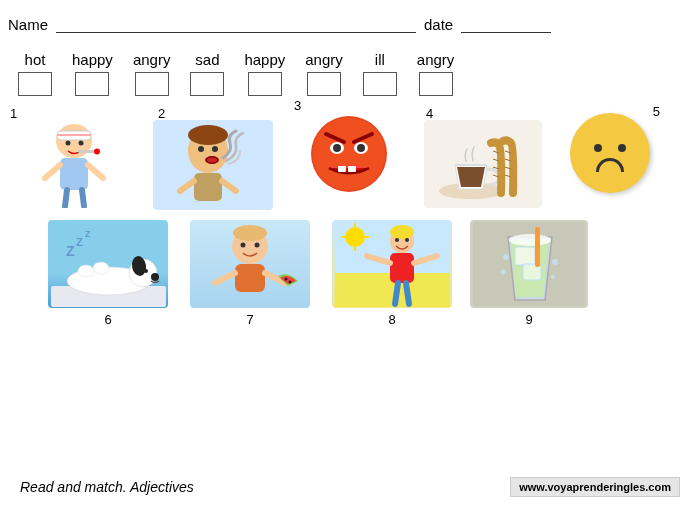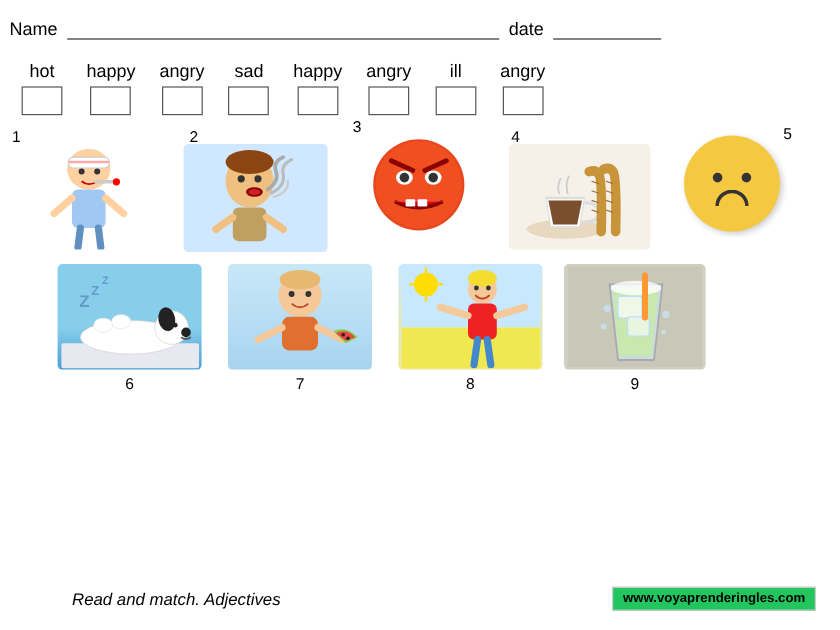--- a/index.html
+++ b/index.html
@@ -153,34 +153,33 @@
       height: 88px;
       border-radius: 4px;
       display: flex;
       align-items: center;
       justify-content: center;
     }
 
     
     .footer {
       position: absolute;
-      bottom: 16px;
+      bottom: 28px;
       left: 20px;
       right: 20px;
       display: flex;
       justify-content: space-between;
       align-items: center;
-      margin-left: 40px;
     }
     .footer-text {
       font-size: 14px;
       font-style: italic;
     }
     .footer-url {
-      background: #22c55e;
+      background: #e5e5e5;
       padding: 3px 8px;
       font-size: 11px;
       font-weight: bold;
       border: 1px solid #ccc;
     }
 
     
     .row1-cell { margin-right: 8px; }
     .row2-cell { margin-right: 12px; }
     .row2-cell:last-child { margin-right: 0; }

